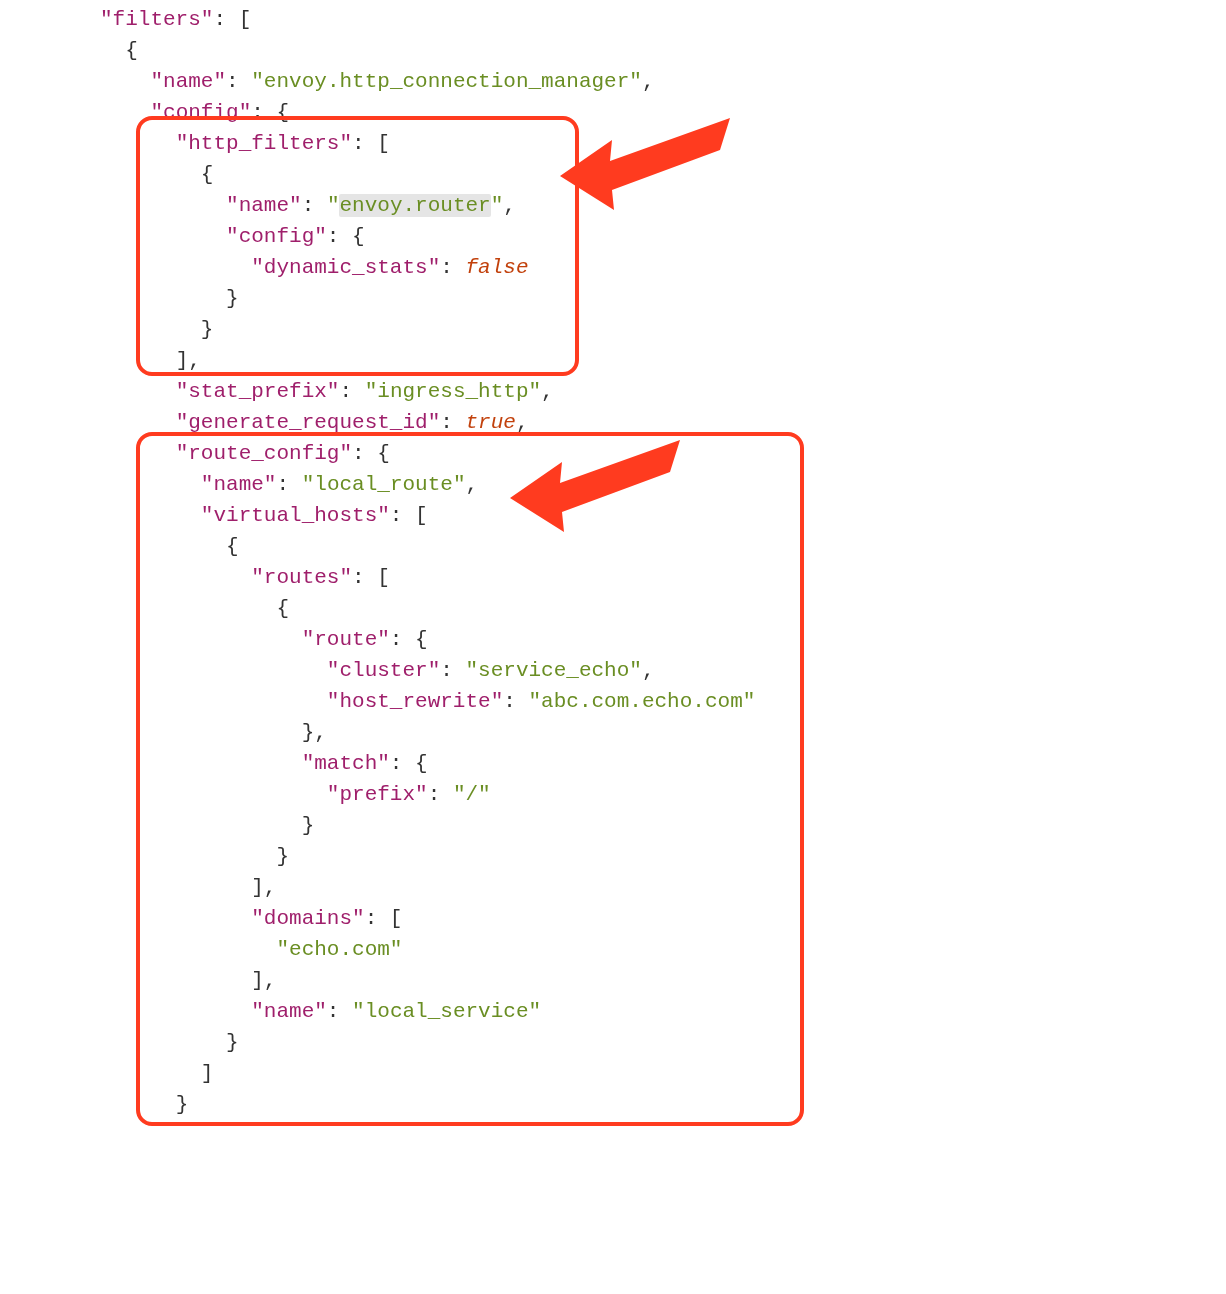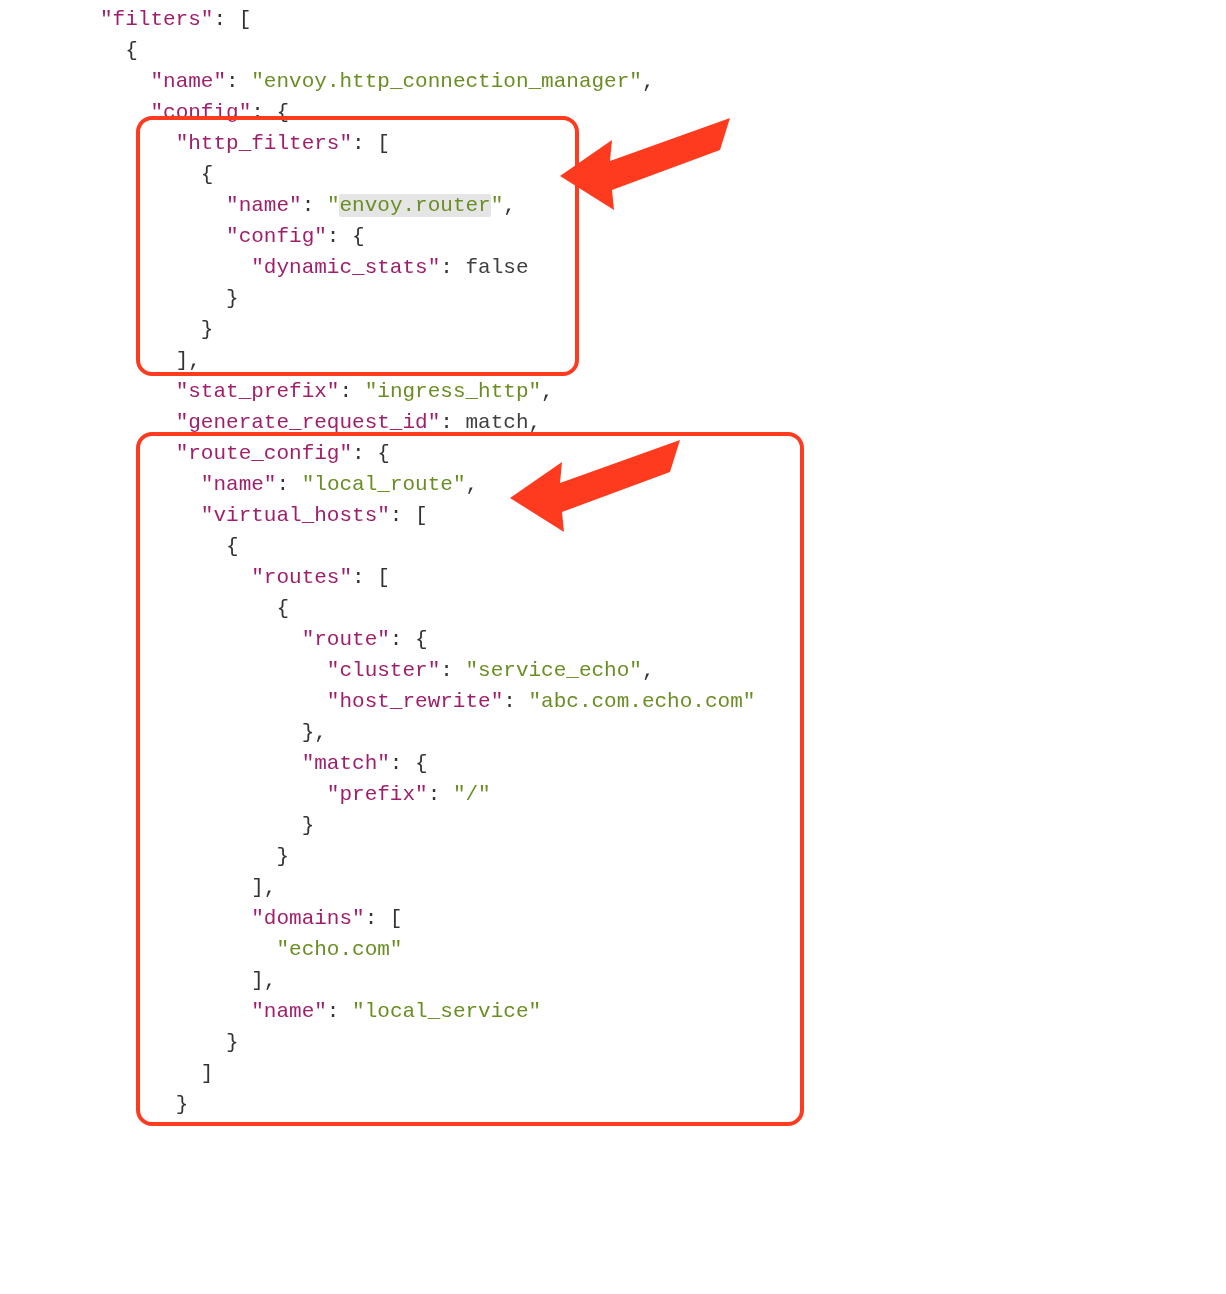--- a/index.html
+++ b/index.html
@@ -17,21 +17,21 @@
     margin:0;
     padding:0;
     position:absolute;
     top:4px;
     left:100px;
     white-space:pre;
     font-family:inherit;
   }
   .key{color:#9F1F6B;}       
   .str{color:#6A8E23;}       
-  .bool{color:#404040;}
+  .bool{color:#c2410c;font-style:italic;}
   .punc{color:#333;}
   .hl{background:#e5e5e5;border-radius:2px;}
   .box{
     position:absolute;
     border:4px solid #FF3B1F;
     border-radius:16px;
     pointer-events:none;
   }
   .arrow{
     position:absolute;
@@ -47,21 +47,21 @@
     <span class="key">"config"</span><span class="punc">: {</span>
       <span class="key">"http_filters"</span><span class="punc">: [</span>
         <span class="punc">{</span>
           <span class="key">"name"</span><span class="punc">: </span><span class="str">"</span><span class="str hl">envoy.router</span><span class="str">"</span><span class="punc">,</span>
           <span class="key">"config"</span><span class="punc">: {</span>
             <span class="key">"dynamic_stats"</span><span class="punc">: </span><span class="bool">false</span>
           <span class="punc">}</span>
         <span class="punc">}</span>
       <span class="punc">],</span>
       <span class="key">"stat_prefix"</span><span class="punc">: </span><span class="str">"ingress_http"</span><span class="punc">,</span>
-      <span class="key">"generate_request_id"</span><span class="punc">: </span><span class="bool">match</span><span class="punc">,</span>
+      <span class="key">"generate_request_id"</span><span class="punc">: </span><span class="bool">true</span><span class="punc">,</span>
       <span class="key">"route_config"</span><span class="punc">: {</span>
         <span class="key">"name"</span><span class="punc">: </span><span class="str">"local_route"</span><span class="punc">,</span>
         <span class="key">"virtual_hosts"</span><span class="punc">: [</span>
           <span class="punc">{</span>
             <span class="key">"routes"</span><span class="punc">: [</span>
               <span class="punc">{</span>
                 <span class="key">"route"</span><span class="punc">: {</span>
                   <span class="key">"cluster"</span><span class="punc">: </span><span class="str">"service_echo"</span><span class="punc">,</span>
                   <span class="key">"host_rewrite"</span><span class="punc">: </span><span class="str">"abc.com.echo.com"</span>
                 <span class="punc">},</span>

